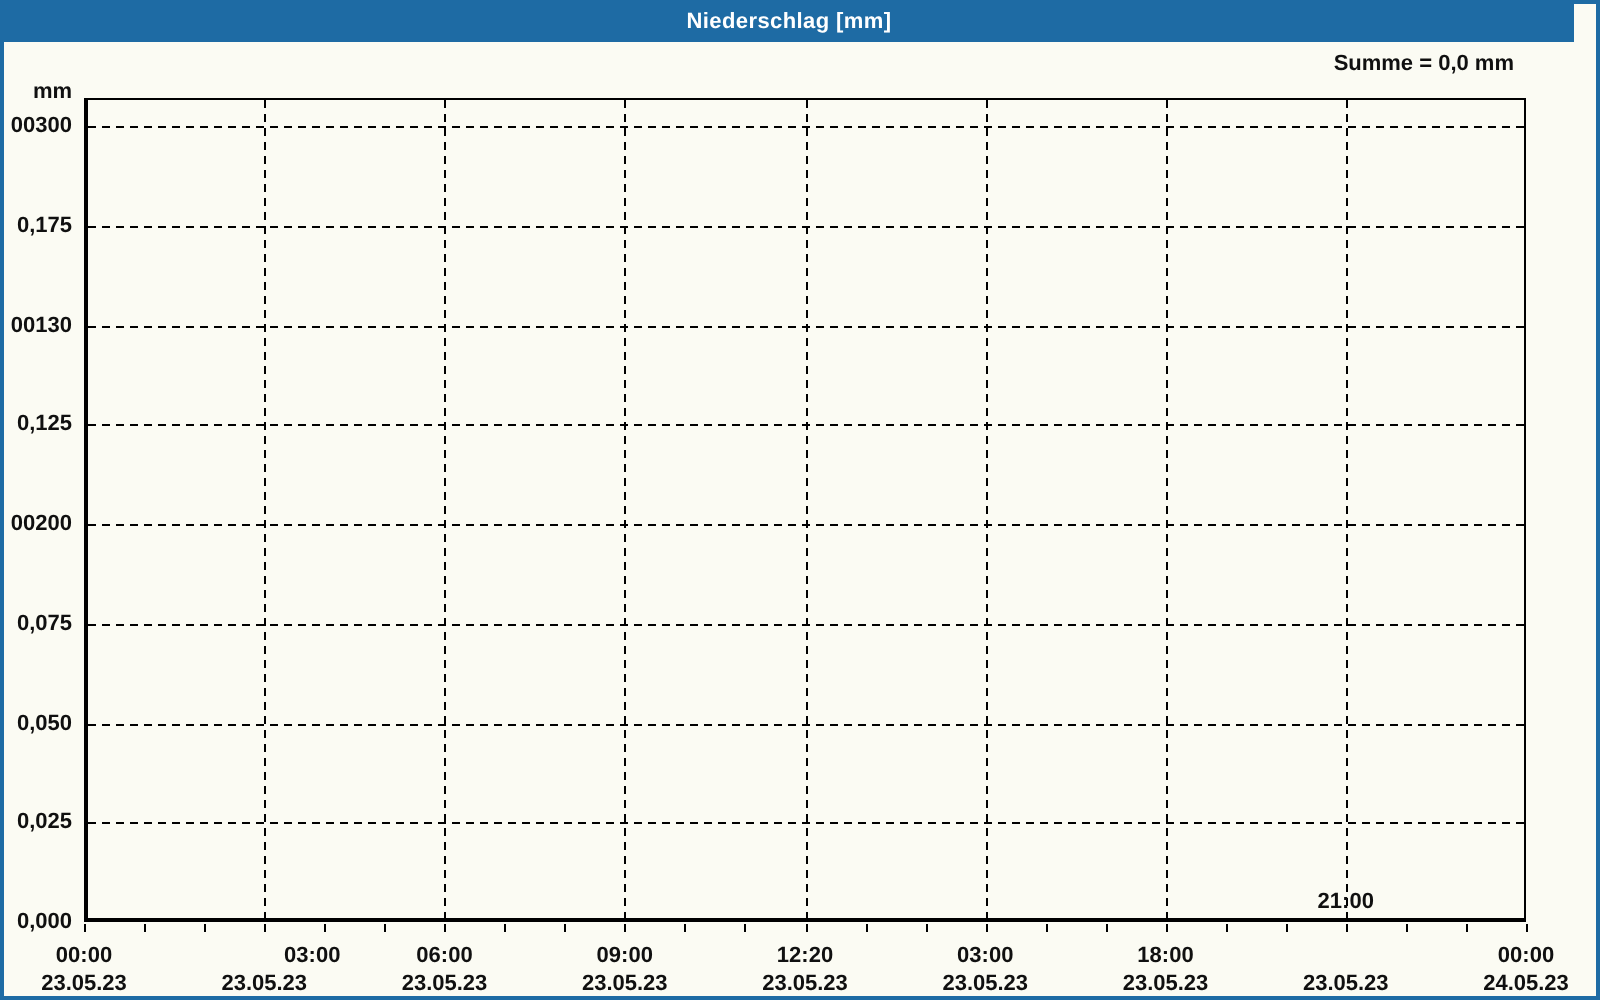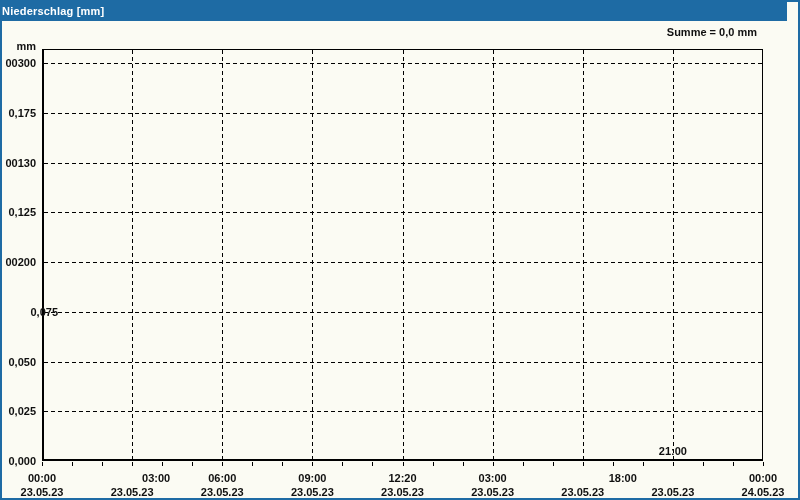--- a/index.html
+++ b/index.html
@@ -14,21 +14,21 @@
     background:#fbfbf3;
     border:2px solid #1e6ba4;
     overflow:hidden;
   }
   .titlebar{
     position:absolute;top:0;left:0;right:11px;
     height:19px;
     background:#1e6ba4;
     color:#ffffff;
     font-size:11px;font-weight:700;
-    line-height:19px;
+    text-align:center;line-height:19px;
     letter-spacing:0.2px;
   }
   .summe{
     position:absolute;top:24px;right:41px;
     font-size:11px;font-weight:700;color:#101010;
     white-space:nowrap;
     margin-left:36px;
   }
   .unit-label{
     position:absolute;top:38px;left:0;width:34px;
@@ -96,21 +96,21 @@
       <div class="vgrid" style="left: 358.5px;"></div>
       <div class="vgrid" style="left: 448.625px;"></div>
       <div class="vgrid" style="left: 538.75px;"></div>
       <div class="vgrid" style="left: 628.875px;"></div>
     </div>
 
   <div id="overlay-layer"></div>
 <div class="y-tick-label" style="top: 453px;">0,000</div>
     <div class="y-tick-label" style="top: 403.25px;">0,025</div>
     <div class="y-tick-label" style="top: 353.5px;">0,050</div>
-    <div class="y-tick-label" style="top: 303.75px; padding-left: 22px;">0,075</div>
+    <div class="y-tick-label" style="top: 303.75px;">0,075</div>
     <div class="y-tick-label" style="top: 254px;">00200</div>
     <div class="y-tick-label" style="top: 204.25px;">0,125</div>
     <div class="y-tick-label" style="top: 154.5px;">00130</div>
     <div class="y-tick-label" style="top: 104.75px;">0,175</div>
     <div class="y-tick-label" style="top: 55px;">00300</div>
     <div class="x-minor-tick" style="left: 40px; top: 460px;"></div>
     <div class="x-minor-tick" style="left: 70.0417px; top: 460px;"></div>
     <div class="x-minor-tick" style="left: 100.083px; top: 460px;"></div>
     <div class="x-minor-tick" style="left: 130.125px; top: 460px;"></div>
     <div class="x-minor-tick" style="left: 160.167px; top: 460px;"></div>
@@ -139,19 +139,19 @@
     <div class="x-time-label" style="left: 130.125px; top: 470px; margin-left: 24px;">03:00</div>
     <div class="x-date-label" style="left: 130.125px; top: 484px;">23.05.23</div>
     <div class="x-time-label" style="left: 220.25px; top: 470px;">06:00</div>
     <div class="x-date-label" style="left: 220.25px; top: 484px;">23.05.23</div>
     <div class="x-time-label" style="left: 310.375px; top: 470px;">09:00</div>
     <div class="x-date-label" style="left: 310.375px; top: 484px;">23.05.23</div>
     <div class="x-time-label" style="left: 400.5px; top: 470px;">12:20</div>
     <div class="x-date-label" style="left: 400.5px; top: 484px;">23.05.23</div>
     <div class="x-time-label" style="left: 490.625px; top: 470px;">03:00</div>
     <div class="x-date-label" style="left: 490.625px; top: 484px;">23.05.23</div>
-    <div class="x-time-label" style="left: 580.75px; top: 470px; margin-left: 40px;">18:00</div>
+    <div class="x-time-label" style="left: 580.75px; top: 470px;">18:00</div>
     <div class="x-date-label" style="left: 580.75px; top: 484px;">23.05.23</div>
     <div class="x-time-label" style="left: 670.875px; top: 443px;">21:00</div>
     <div class="x-date-label" style="left: 670.875px; top: 484px;">23.05.23</div>
     <div class="x-time-label" style="left: 761px; top: 470px;">00:00</div>
     <div class="x-date-label" style="left: 761px; top: 484px;">24.05.23</div>
   </div>
 
 </body></html>

